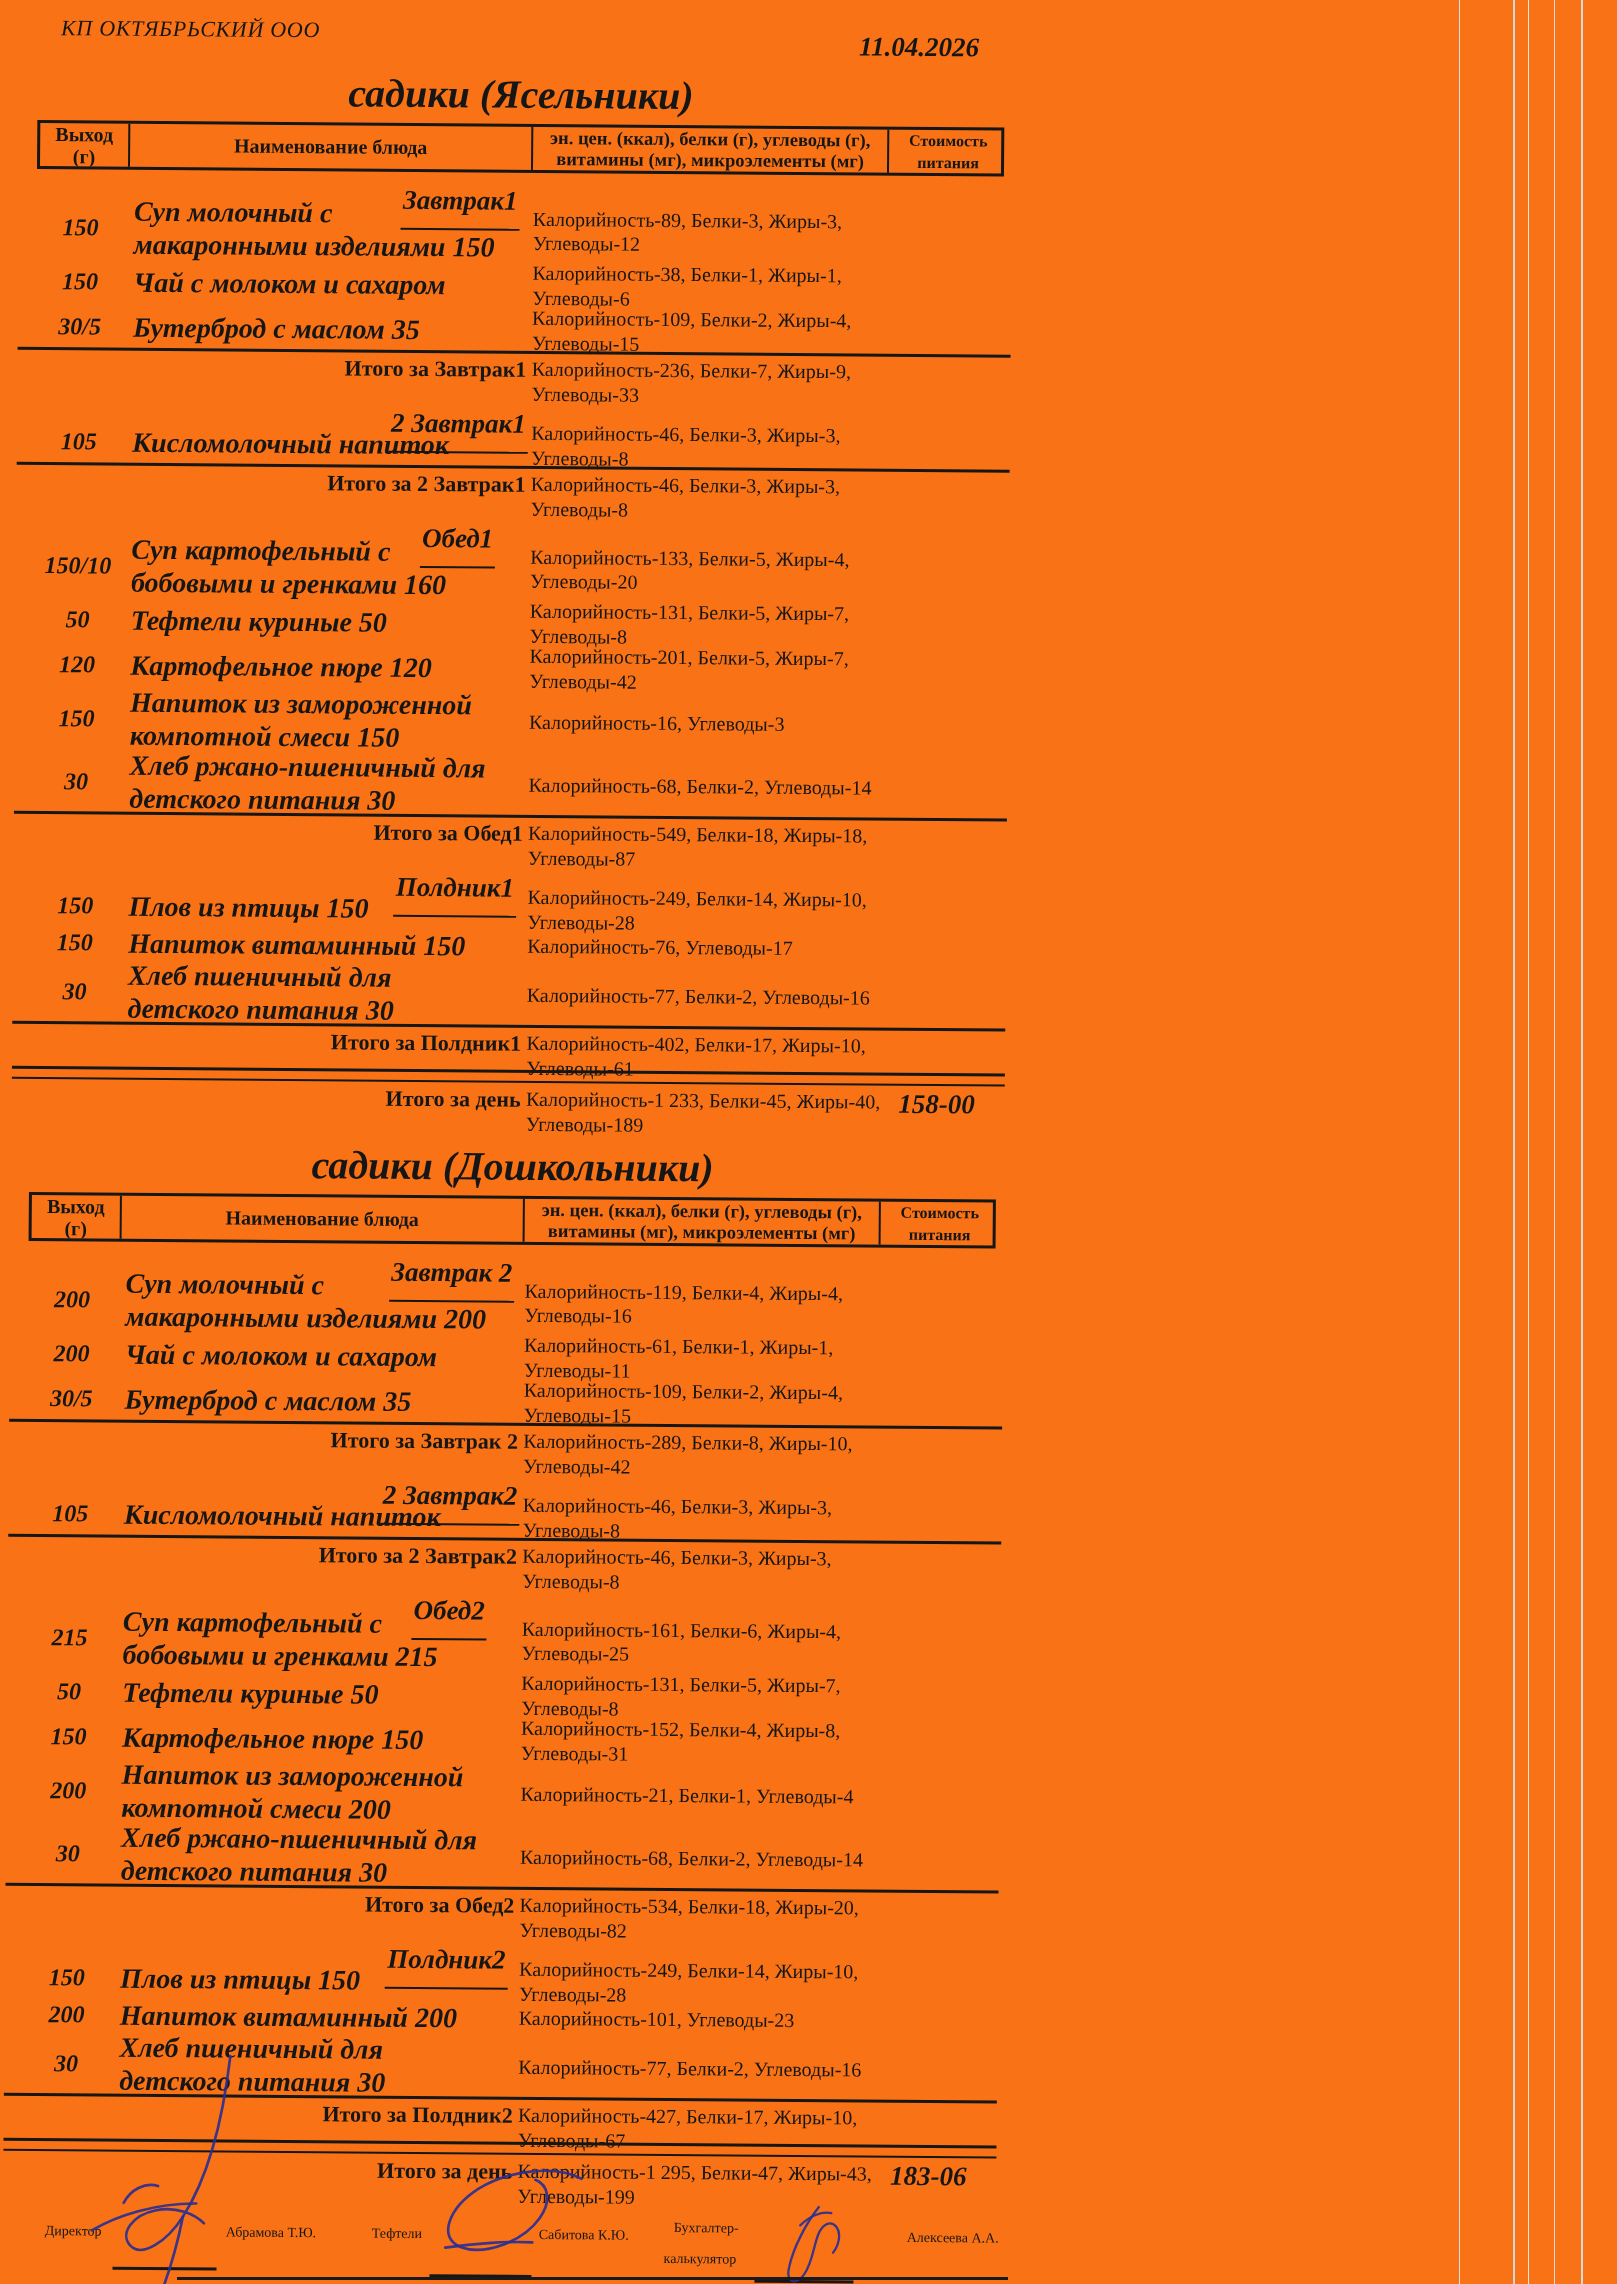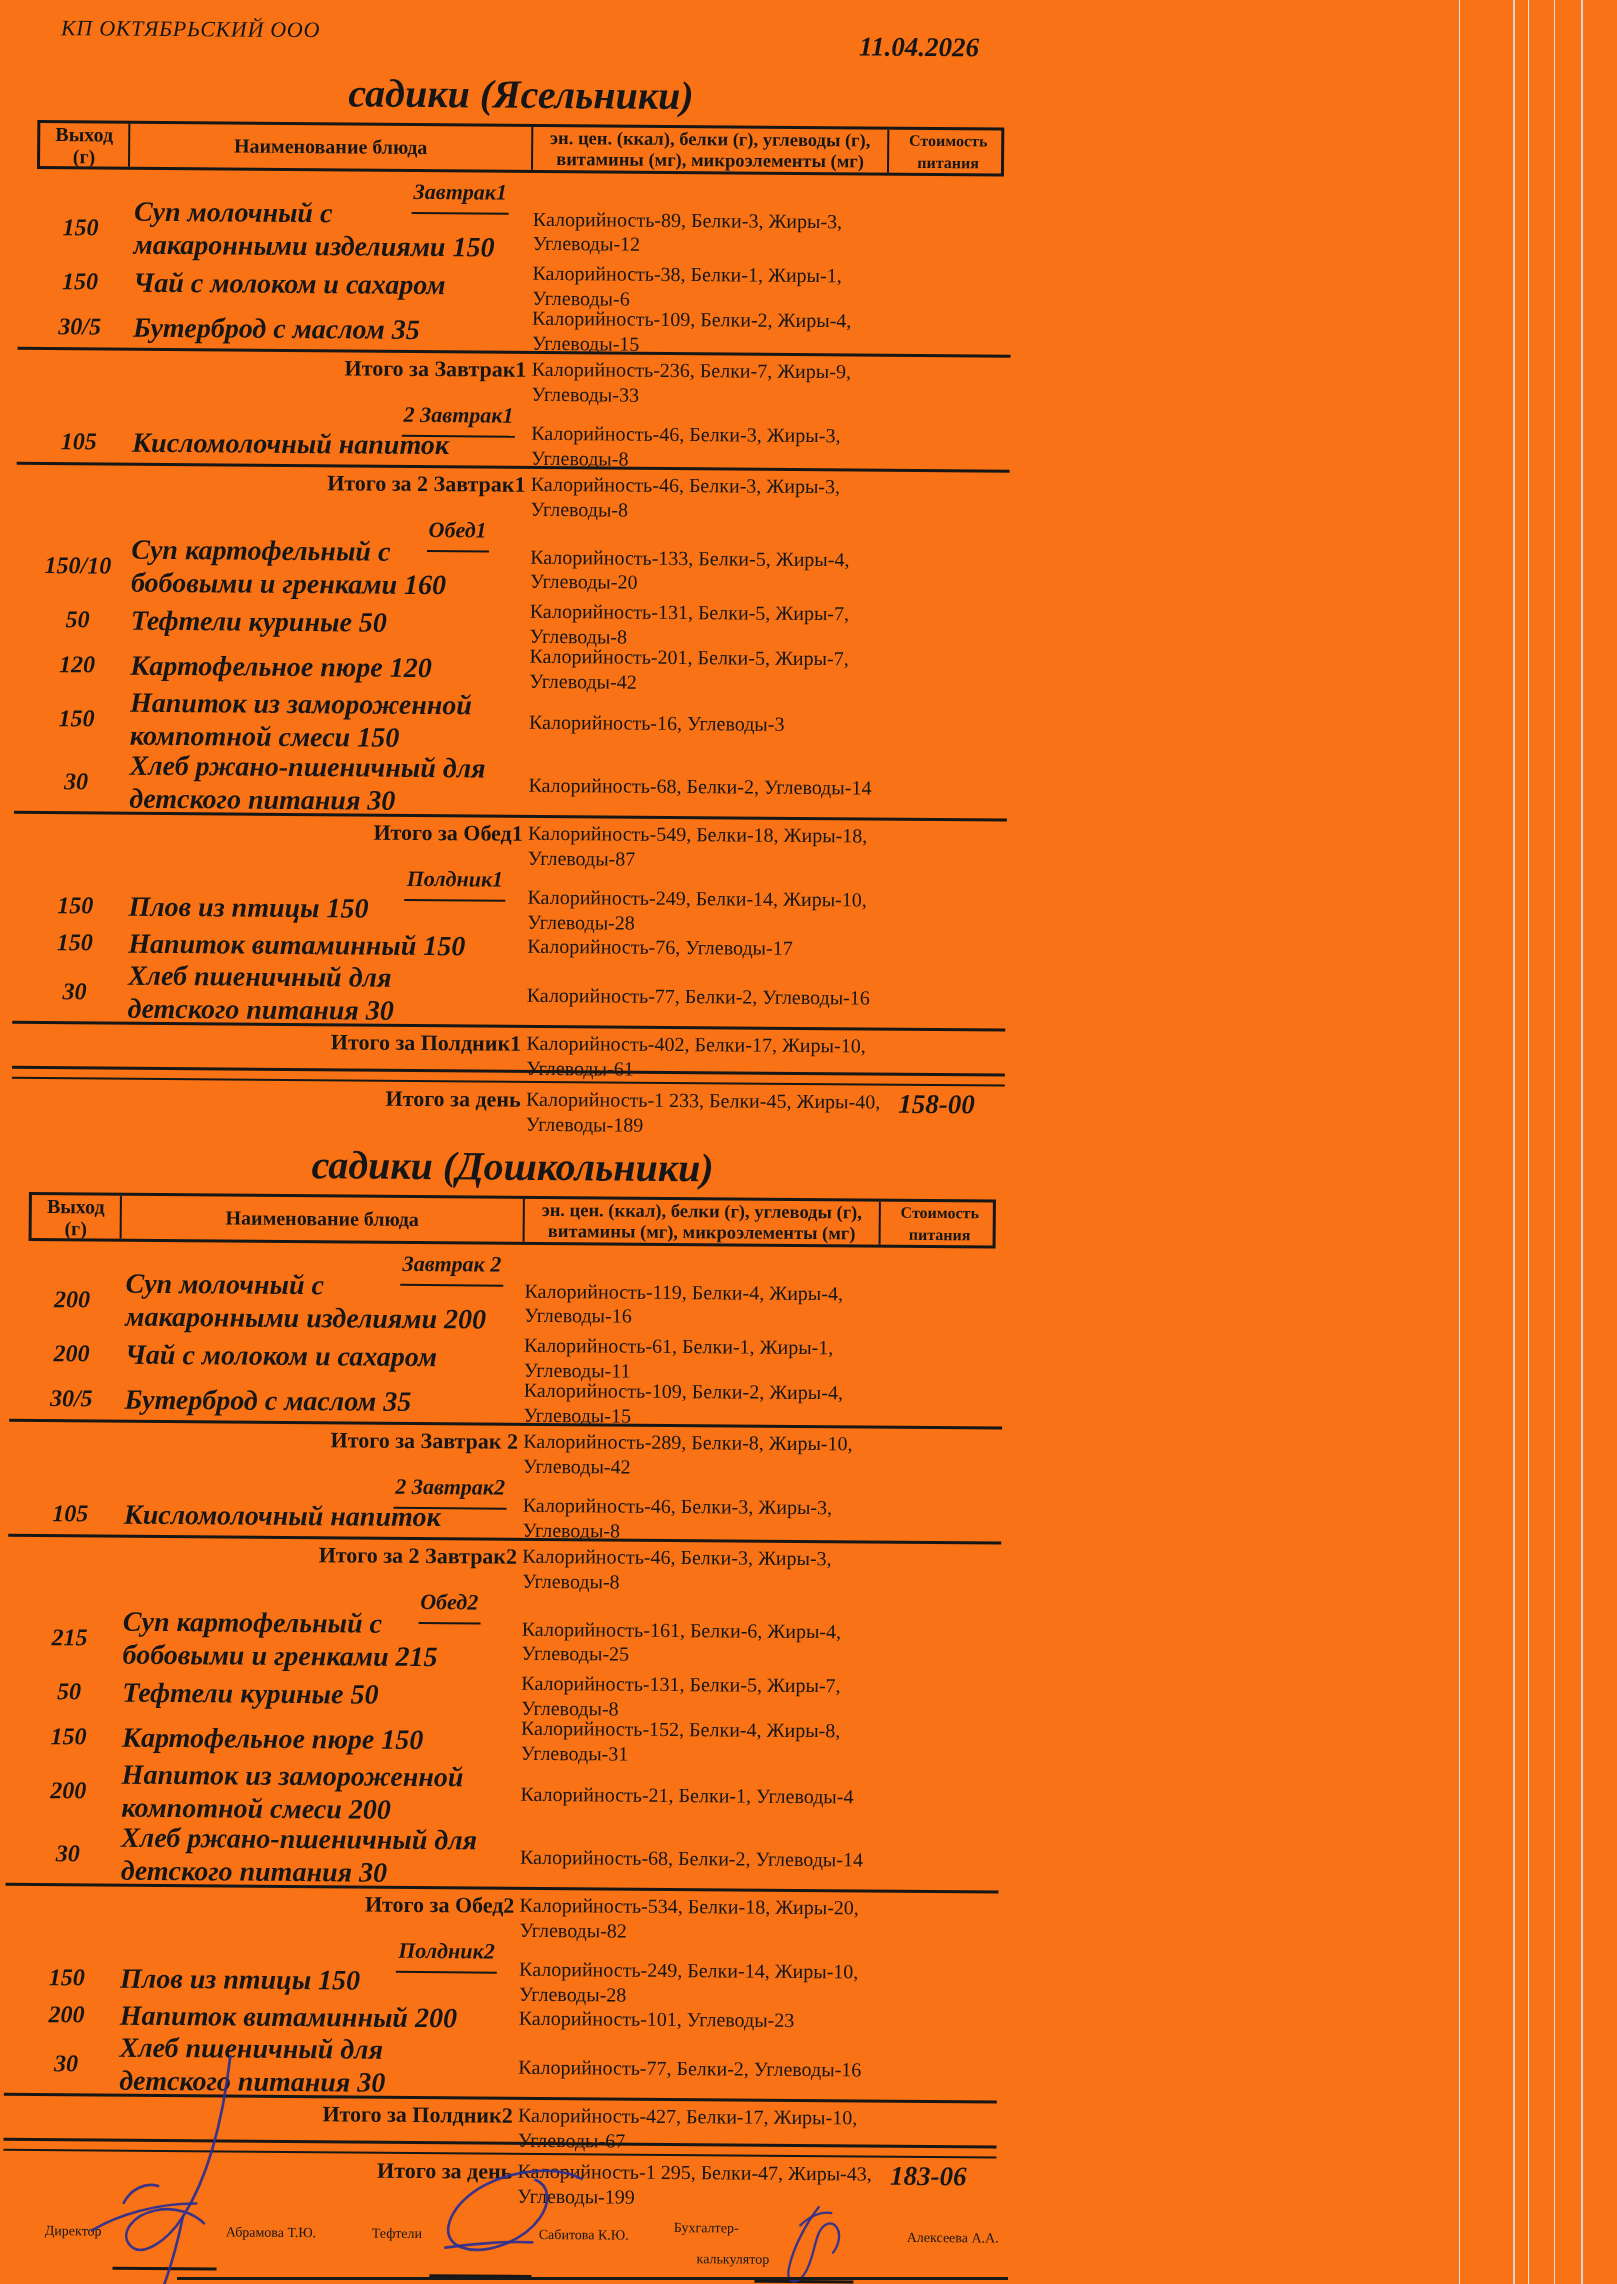--- a/index.html
+++ b/index.html
@@ -19,22 +19,22 @@
          border:3.3px solid #161616;height:49px;box-sizing:border-box;}
   .thead>div{border-left:2px solid #161616;display:flex;flex-direction:column;
              align-items:center;justify-content:center;overflow:hidden;text-align:center;}
   .thead>div:first-child{border-left:none;}
   .th-out span{font-weight:bold;font-size:20px;line-height:22px;}
   .th-dish span{font-weight:bold;font-size:20px;}
   .th-nutr span{font-weight:bold;font-size:18.5px;line-height:21px;white-space:nowrap;}
   .th-cost span{font-weight:bold;font-size:16px;line-height:22px;}
 
   .sec-head{height:25px;width:847px;text-align:center;}
-  .sec-head span{display:inline-block;font-weight:bold;font-style:italic;font-size:22px;
-                 line-height:24px;border-bottom:2px solid #161616;padding:8px 2px;}
+  .sec-head span{display:inline-block;font-weight:bold;font-style:italic;font-size:27px;
+                 line-height:24px;border-bottom:2px solid #161616;padding:16px 2px;}
 
   .row{display:grid;grid-template-columns:88px 403px 356px 120px;}
   .h96{height:63px}.h68{height:45px}.h48{height:32px}
   .row .out{display:flex;align-items:center;justify-content:center;
             font-style:italic;font-weight:bold;font-size:24px;}
   .row .dish{display:flex;flex-direction:column;justify-content:center;padding-left:9.3px;
              font-weight:bold;font-style:italic;font-size:28px;line-height:33px;white-space:nowrap;}
   .row .nutr,.total .nutr{display:flex;flex-direction:column;justify-content:center;
              font-size:20px;line-height:24.5px;padding-left:5.3px;white-space:nowrap;}
 
@@ -480,21 +480,21 @@
 
     <div class="sig-label" style="left:62px;top:2223px;">Директор</div>
     <div class="sig-line" style="left:130px;top:2266px;width:104px;"></div>
     <div class="sig-label" style="left:243px;top:2223px;">Абрамова Т.Ю.</div>
 
     <div class="sig-label" style="left:389px;top:2223px;">Тефтели</div>
     <div class="sig-line" style="left:447px;top:2271px;width:102px;"></div>
     <div class="sig-label" style="left:556px;top:2223px;">Сабитова К.Ю.</div>
 
     <div class="sig-label" style="left:691px;top:2215px;">Бухгалтер-</div>
-    <div class="sig-label" style="left:714px;top:2246px;">калькулятор</div>
+    <div class="sig-label" style="left:681px;top:2246px;">калькулятор</div>
     <div class="sig-line" style="left:772px;top:2274px;width:99px;"></div>
     <div class="sig-label" style="left:876px;top:2223px;margin-left:48px;">Алексеева А.А.</div>
 
     <svg class="sig-svg" viewBox="0 3080 1500 376">
       <g stroke-width="4">
         <path d="M 372 3108 C 362 3200, 340 3292, 302 3352 C 278 3390, 240 3416, 222 3396 C 206 3378, 226 3350, 260 3343 C 292 3336, 320 3348, 334 3362"></path>
         <path d="M 302 3352 C 292 3404, 278 3448, 266 3478"></path>
         <path d="M 164 3374 C 204 3350, 262 3332, 322 3332"></path>
         <path d="M 212 3332 C 222 3312, 244 3300, 264 3306"></path>
       </g>

